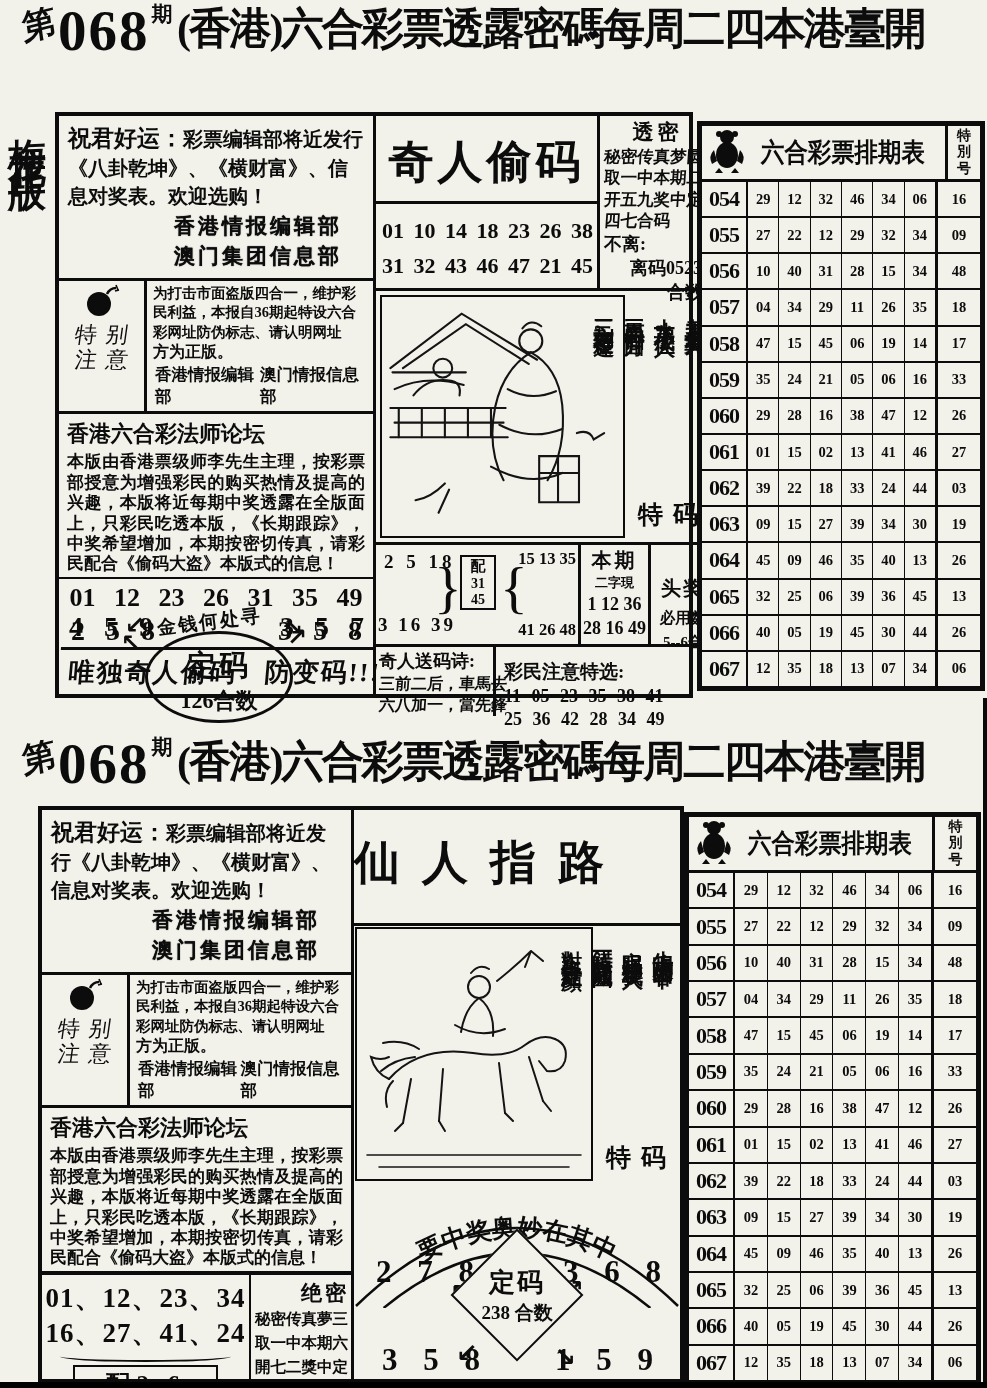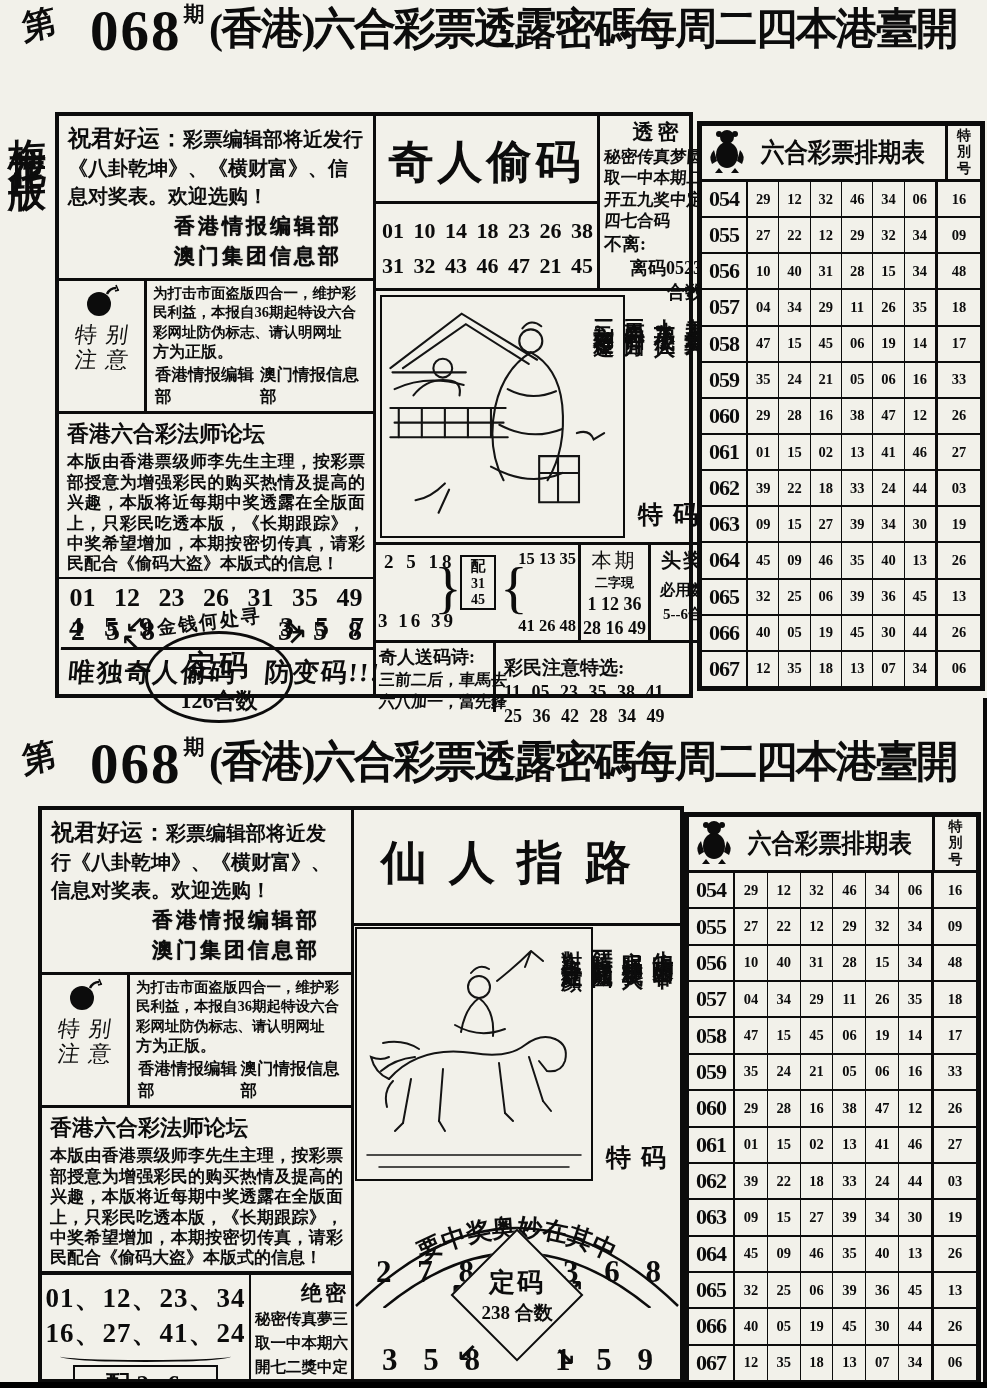--- a/index.html
+++ b/index.html
@@ -6,21 +6,21 @@
   * { margin:0; padding:0; box-sizing:border-box; }
   html,body { background:#888; }
   .page {
     position:relative; width:987px; height:1388px; margin:0 auto;
     background:var(--paper); color:var(--ink); overflow:hidden;
     font-family:"Liberation Serif","DejaVu Serif",serif;
   }
   
   .hdr { position:absolute; left:22px; width:958px; display:flex; align-items:flex-end; white-space:nowrap; }
   .hdr-di { font-size:34px; font-weight:bold; transform:rotate(-14deg) skewX(-6deg); margin:0 2px 10px 0; }
-  .hdr-issue { font-size:57px; font-weight:900; letter-spacing:2px; line-height:.95;margin-left:32px; }
+  .hdr-issue { font-size:57px; font-weight:900; letter-spacing:2px; line-height:.95; }
   .hdr-qi { font-size:21px; font-weight:bold; margin:0 4px 30px 2px; }
   .hdr-title { font-size:43px; font-weight:900; letter-spacing:-2px; transform:scaleX(.98); transform-origin:left bottom; }
   
   .vlabel { position:absolute; left:1px; top:108px; writing-mode:vertical-rl; text-orientation:upright;
             font-size:38px; font-weight:900; letter-spacing:12px; transform:skewY(-2deg); }
   
   .panel { position:absolute; border:4px solid var(--ink); }
   #main-top { left:55px; top:112px; width:638px; height:586px; display:flex; }
   #main-bot { left:38px; top:806px; width:646px; height:577px; display:flex; }
   .colL { width:317px; border-right:3px solid var(--ink); display:flex; flex-direction:column; }
@@ -83,24 +83,24 @@
   .qr-combo { border-top:3px solid var(--ink); display:flex; height:102px; }
   .combo { flex:1; border-right:3px solid var(--ink); position:relative; }
   .cb { position:absolute; font-size:19px; font-weight:700; white-space:nowrap; }
   .cb-tl { left:8px; top:6px; letter-spacing:4px; } .cb-bl { left:2px; bottom:8px; letter-spacing:3px; }
   .cb-tr { right:2px; top:4px; font-size:16.5px; } .cb-br { right:2px; bottom:4px; font-size:16.5px; }
   .brace { position:absolute; font-size:58px; font-weight:400; top:14px; line-height:1; }
   .brace-r { left:58px; } .brace-l { left:124px; }
   .peibox { position:absolute; left:84px; top:10px; width:36px; border:2px solid var(--ink); text-align:center; }
   .pei-t { font-size:15px; font-weight:900; } .pei-n { font-size:14px; font-weight:700; line-height:1.15; }
   .benqi { width:70px; border-right:3px solid var(--ink); text-align:center; padding-top:2px; }
-  .benqi-t { font-size:20px; font-weight:400; letter-spacing:3px; }
+  .benqi-t { font-size:20px; font-weight:700; letter-spacing:3px; }
   .benqi-s { font-size:13px; font-weight:700; }
   .benqi-r { font-size:18px; font-weight:700; line-height:1.35; white-space:nowrap; }
-  .prize { width:64px; text-align:center; padding-top:2px; }
+  .prize { width:64px; text-align:center; padding-top:2px;margin-top:28px; }
   .prize-t { font-size:20px; font-weight:900; letter-spacing:2px; }
   .prize-s { font-size:15.5px; font-weight:700; margin-top:6px; }
   .prize-v { font-size:15px; font-weight:700; margin-top:4px; }
   
   .qr-foot { border-top:3px solid var(--ink); display:flex; height:72px; }
   .songma { width:120px; border-right:3px solid var(--ink); padding:2px 3px; }
   .songma-t { font-size:18px; font-weight:900; }
   .songma-l { font-size:16px; font-weight:800; line-height:1.35; white-space:nowrap; transform:skewX(-4deg); }
   .texuan { flex:1; padding:12px 4px 2px 8px; }
   .texuan-t { font-size:19px; font-weight:900; }
@@ -125,21 +125,21 @@
   .bnums { border-top:2px solid var(--ink); flex:1; display:flex; }
   .bn-left { flex:1; padding:6px 2px 2px; text-align:center; }
   .bn-row { font-size:27px; font-weight:700; letter-spacing:1px; line-height:1.3; white-space:nowrap; }
   .bn-arc1 { height:11px; border-bottom:2.5px solid var(--ink); border-radius:0 0 50% 50%; margin:0 16px; }
   .peibox2 { display:inline-block; border:2.5px solid var(--ink); padding:1px 30px; font-size:25px; font-weight:900;
              margin:3px 0; letter-spacing:6px; }
   .juemi { width:102px; border-left:2.5px solid var(--ink); padding:4px 2px 2px 4px; }
   .juemi-t { text-align:right; font-size:21px; font-weight:900; letter-spacing:3px; }
   .juemi-line { font-size:15.5px; font-weight:800; line-height:1.55; white-space:nowrap; }
   
-  .xr-title { border-bottom:3px solid var(--ink); font-size:46px; font-weight:900; text-align:center;
+  .xr-title { border-bottom:3px solid var(--ink); font-size:46px; font-weight:900; text-align:left;
               padding:22px 0 14px; letter-spacing:22px; white-space:nowrap; flex:0 0 116px; }
   .xr-mid { display:flex; height:256px; }
   .xr-arc { flex:1; position:relative; overflow:hidden; }
   .xr-arc svg.band { position:absolute; left:0; top:2px; width:100%; height:124px; }
   .diamond { position:absolute; left:50%; top:66px; width:94px; height:94px; margin-left:-47px;
              border:2.5px solid var(--ink); transform:rotate(45deg); background:var(--paper); }
   .diamond-in { position:absolute; inset:0; transform:rotate(-45deg); display:flex; flex-direction:column;
                 align-items:center; justify-content:center; }
   .dia-c { font-size:26px; font-weight:900; letter-spacing:2px; }
   .dia-s { font-size:19px; font-weight:700; white-space:nowrap; }

